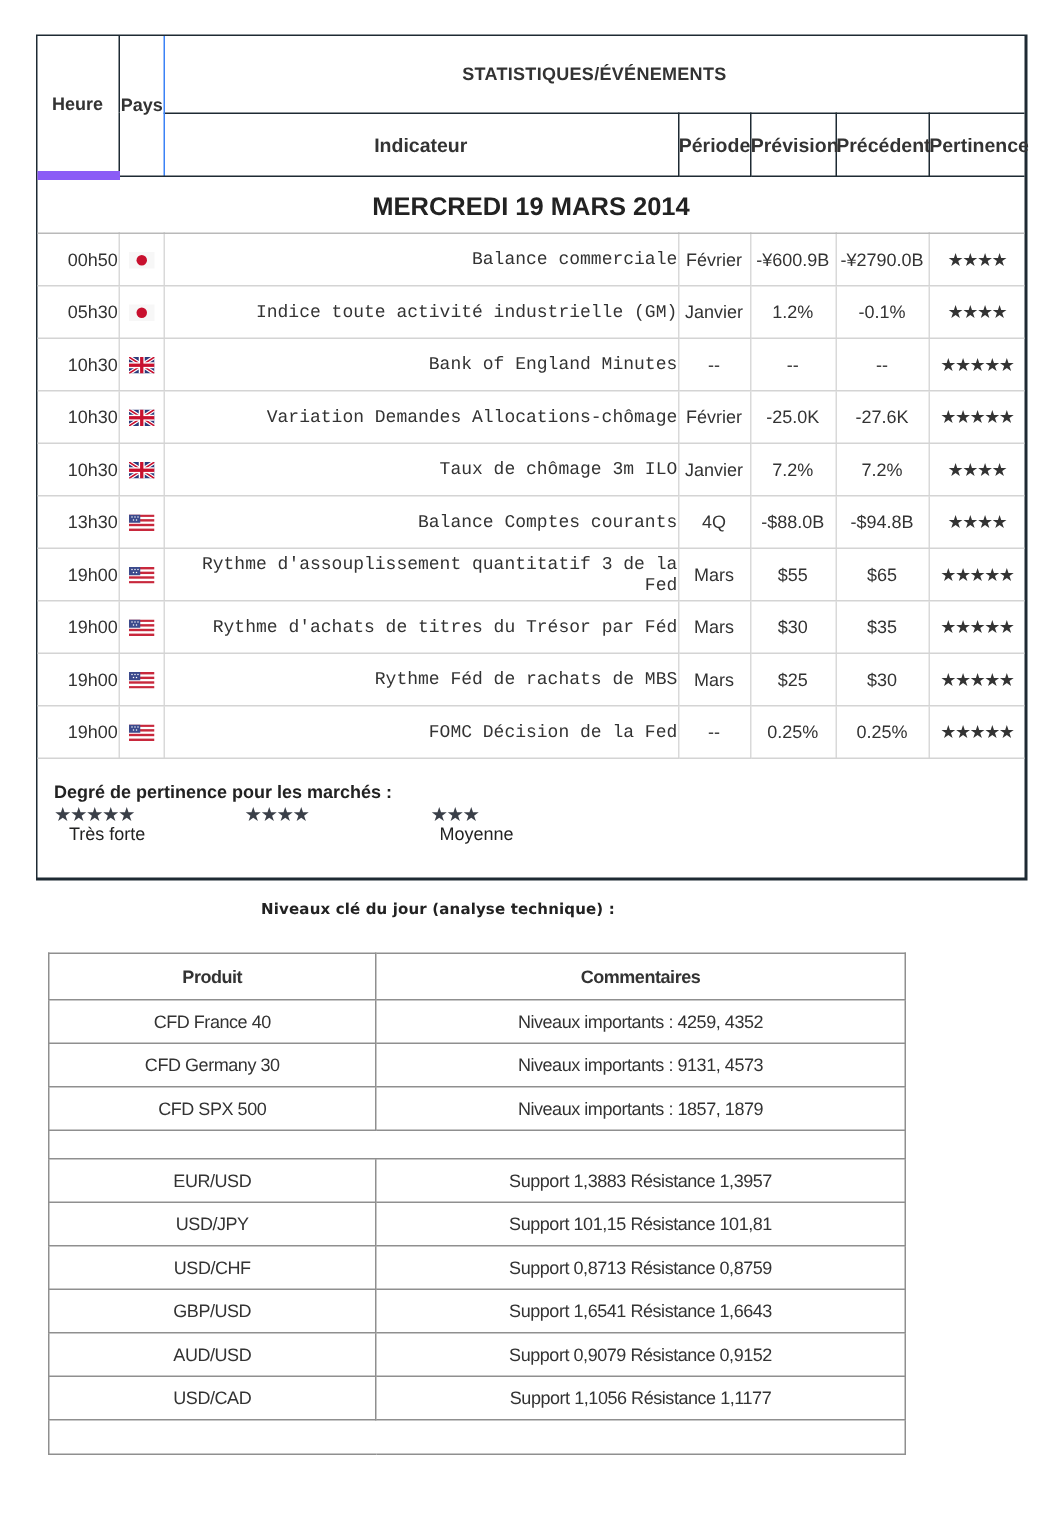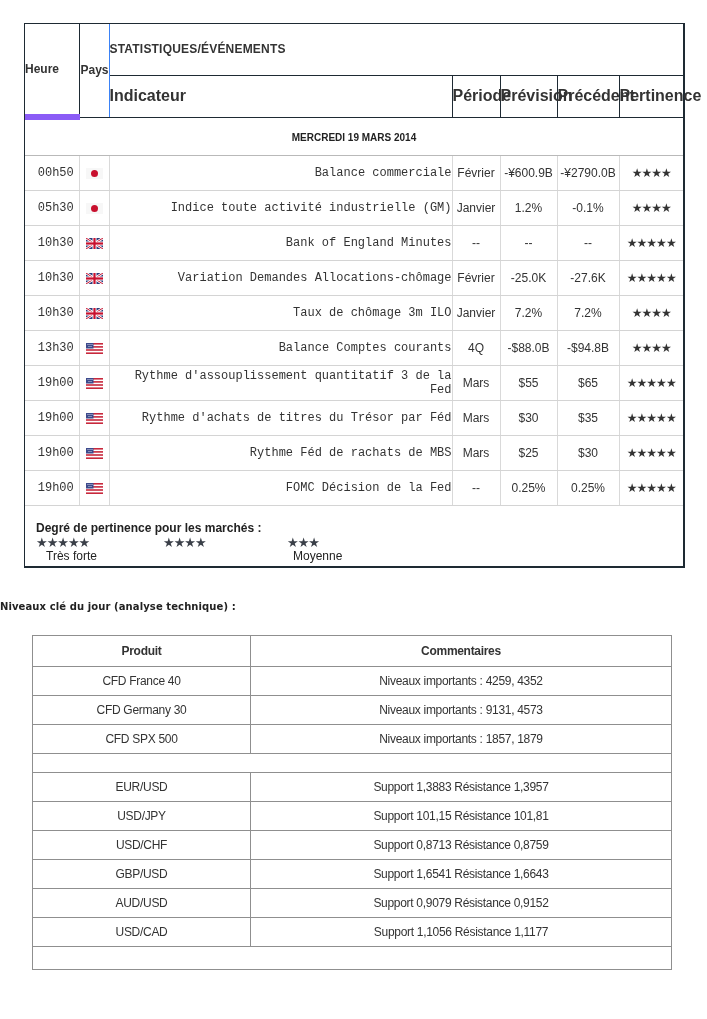--- a/index.html
+++ b/index.html
@@ -2,53 +2,53 @@
 <html><head>
 <meta charset="utf-8">
 <style>
   html, body { margin:0; padding:0; background:#ffffff; }
   body { width:707px; height:1019px; position:relative; font-family:"Liberation Sans", sans-serif; color:#333; overflow:hidden; }
 
   
   #events { position:absolute; left:24px; top:23px; width:661px; border:1px solid #1e2a33; border-bottom:2px solid #1e2a33; border-right:2px solid #1e2a33; box-sizing:border-box; }
   table.ev { border-collapse:collapse; width:100%; table-layout:fixed; font-size:12px; }
   table.ev th, table.ev td { padding:0; }
-  .hdr-cell { font-weight:bold; color:#333; text-align:left; }
+  .hdr-cell { font-weight:bold; color:#333; text-align:center; }
   .h-heure { width:54px; height:90px; border-right:1px solid #1e2a33; border-bottom:6px solid #8b5cf6; }
   .h-pays { width:29px; border-right:1px solid #3b82f6; border-bottom:1px solid #1e2a33; text-align:left; padding-left:1px !important; }
   .h-stats { height:44px; border-bottom:1px solid #1e2a33; font-size:12px; letter-spacing:0.2px; }
-  .h-sub { height:35px; border-bottom:1px solid #1e2a33; border-right:1px solid #1e2a33; font-size:16px; }
+  .h-sub { height:35px; border-bottom:1px solid #1e2a33; border-right:1px solid #1e2a33; font-size:13px; }
   .h-sub:last-child { border-right:none; }
-  .date-row td { height:35px; border-bottom:1px solid #b9b9b9; font-weight:bold; font-size:10px; text-align:center; color:#222; }
+  .date-row td { height:35px; border-bottom:1px solid #b9b9b9; font-weight:bold; font-size:17px; text-align:center; color:#222; }
   .data-row td { height:34px; border-bottom:1px solid #d4d4d4; border-right:1px solid #d9d9d9; font-size:12px; color:#333; }
   .data-row td:last-child { border-right:none; }
-  .c-time { text-align:center; padding-left:8px !important;font-family:Liberation Mono, monospace; }
+  .c-time { text-align:right; padding-left:8px !important; }
   .c-flag { text-align:center; }
   .c-ind { text-align:right; padding-left:8px !important;font-family:Liberation Mono, monospace; }
   .c-c { text-align:center; }
   .stars { font-size:13px; color:#3a3f48; letter-spacing:-1px; text-align:center; }
 
   .flag { display:inline-block; width:17px; height:11px; vertical-align:middle; position:relative; }
   .flag-jp { background:#f7f7f7; }
   .flag-jp::after { content:""; position:absolute; left:5px; top:2px; width:7px; height:7px; border-radius:50%; background:#c8102e; }
   .flag-gb svg, .flag-us svg { display:block; }
 
-  .legend { padding:15px 0 3px 11px; font-size:12px; color:#222; }
+  .legend { padding:15px 0 22px 11px; font-size:12px; color:#222; }
   .legend-title { font-weight:bold; margin-bottom:2px; }
   .legend-items { display:flex; }
   .legend-item { display:flex; flex-direction:column; }
   .legend-item .ls { font-size:13px; color:#3a3f48; letter-spacing:-1px; line-height:12px; }
   .legend-item .ll { font-size:12px; color:#222; line-height:14px; }
   .li1 { width:127px; } .li1 .ll { padding-left:10px; }
   .li2 { width:124px; } .li2 .ll { padding-left:6px; }
   .li3 .ll { padding-left:6px; }
 
   
-  #levels-title { position:absolute; left:0; width:584px; top:601px; font-family:"DejaVu Sans", sans-serif; font-size:10px; font-weight:bold; color:#222; letter-spacing:0.1px; }
-  #levels { position:absolute; left:32px; top:635px; width:640px; }
+  #levels-title { position:absolute; left:0; width:584px; top:601px; text-align:center; font-family:"DejaVu Sans", sans-serif; font-size:10px; font-weight:bold; color:#222; letter-spacing:0.1px; }
+  #levels { position:absolute; left:32px; top:635px; width:572px; }
   table.lv { border-collapse:collapse; width:100%; table-layout:fixed; font-size:12px; color:#333; }
   table.lv td, table.lv th { border:1px solid #8f8f8f; text-align:center; height:28px; padding:0; font-weight:normal; letter-spacing:-0.3px; }
   table.lv th { font-weight:bold; height:30px; }
   .lv-c1 { width:218px; }
   table.lv tr.spacer td { height:18px; }
   table.lv tr.tail td { height:22px; border-bottom:1px solid #8f8f8f; }
 </style>
 </head>
 <body>
 

